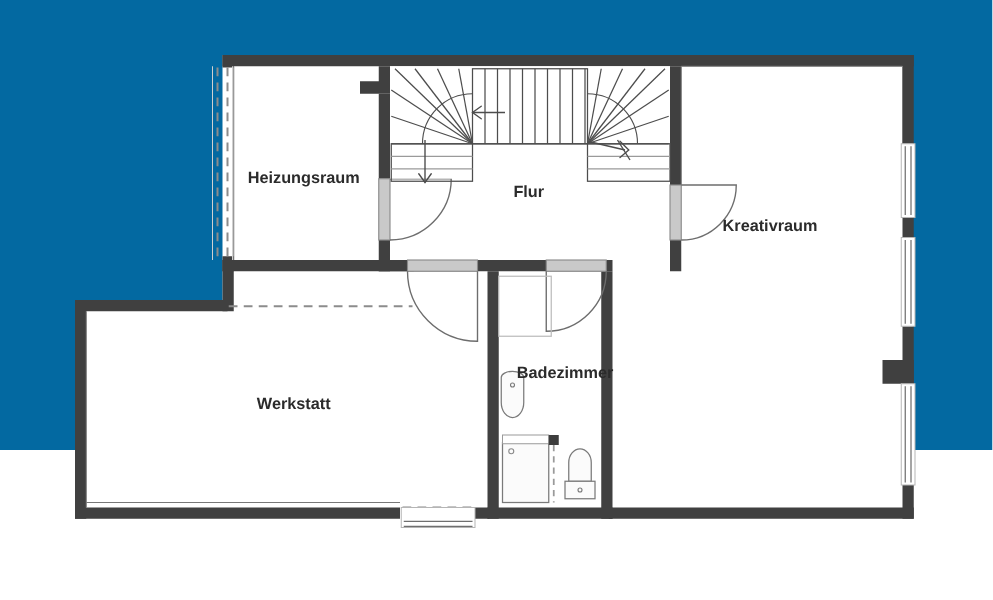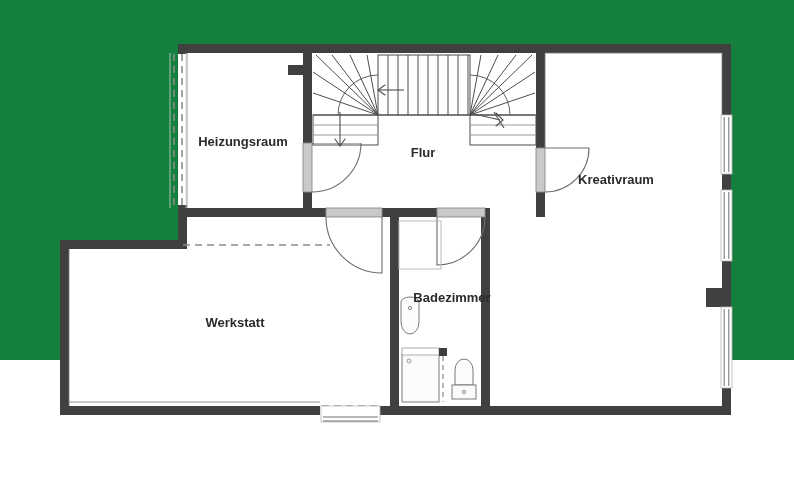--- a/index.html
+++ b/index.html
@@ -10,21 +10,21 @@
   body {
     width: 794px;
     height: 480px;
     overflow: hidden;
     font-family: "Liberation Sans", sans-serif;
   }
   #floorplan-stage {
     position: relative;
     width: 794px;
     height: 360px;
-    background: #15803d;
+    background: #0369a1;
   }
   #floorplan-svg {
     display: block;
     width: 794px;
     height: 480px;
   }
   .room-label {
     font-family: "Liberation Sans", sans-serif;
     font-weight: bold;
     fill: #2b2b2b;

